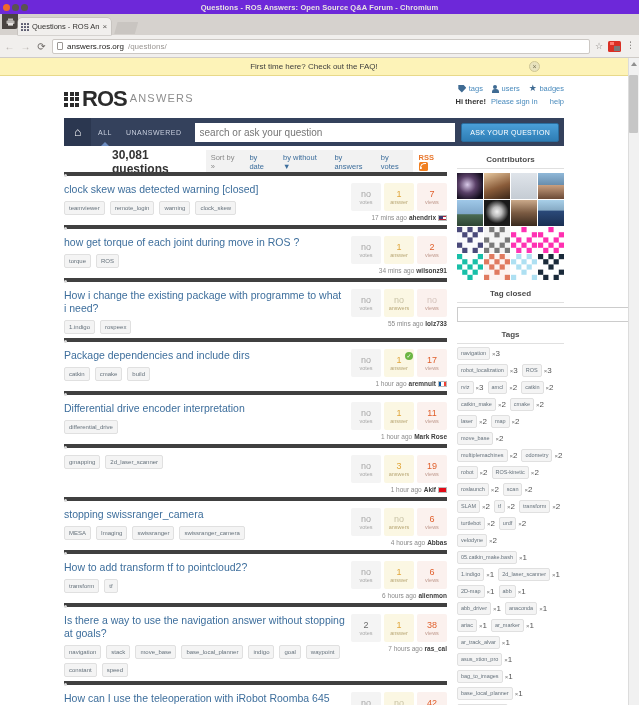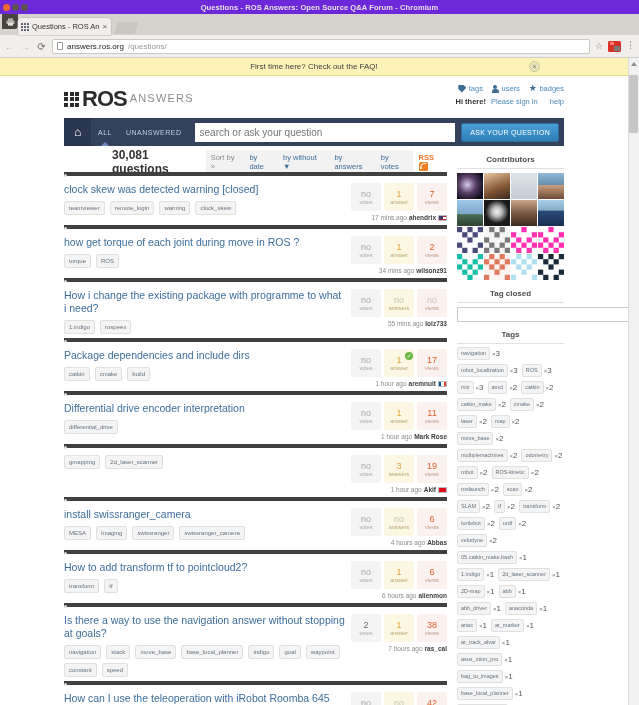--- a/index.html
+++ b/index.html
@@ -605,21 +605,21 @@
                 </div>
                 <div class="q-meta">
                   <span>1 hour ago</span>
                   <b>Akif</b>
                   <span class="flag flag-tr"></span>
                 </div>
               </div>
             </div>
             <div class="qrow">
               <div class="q-main">
-                <div class="q-title">install swissranger_camera</div>
+                <div class="q-title">stopping swissranger_camera</div>
                 <div class="q-tags">
                   <span class="tagpill">MESA</span>
                   <span class="tagpill">Imaging</span>
                   <span class="tagpill">swissranger</span>
                   <span class="tagpill">swissranger_camera</span>
                 </div>
               </div>
               <div class="q-stats">
                 <div class="stat-row">
                   <div class="stat s-votes zero">

